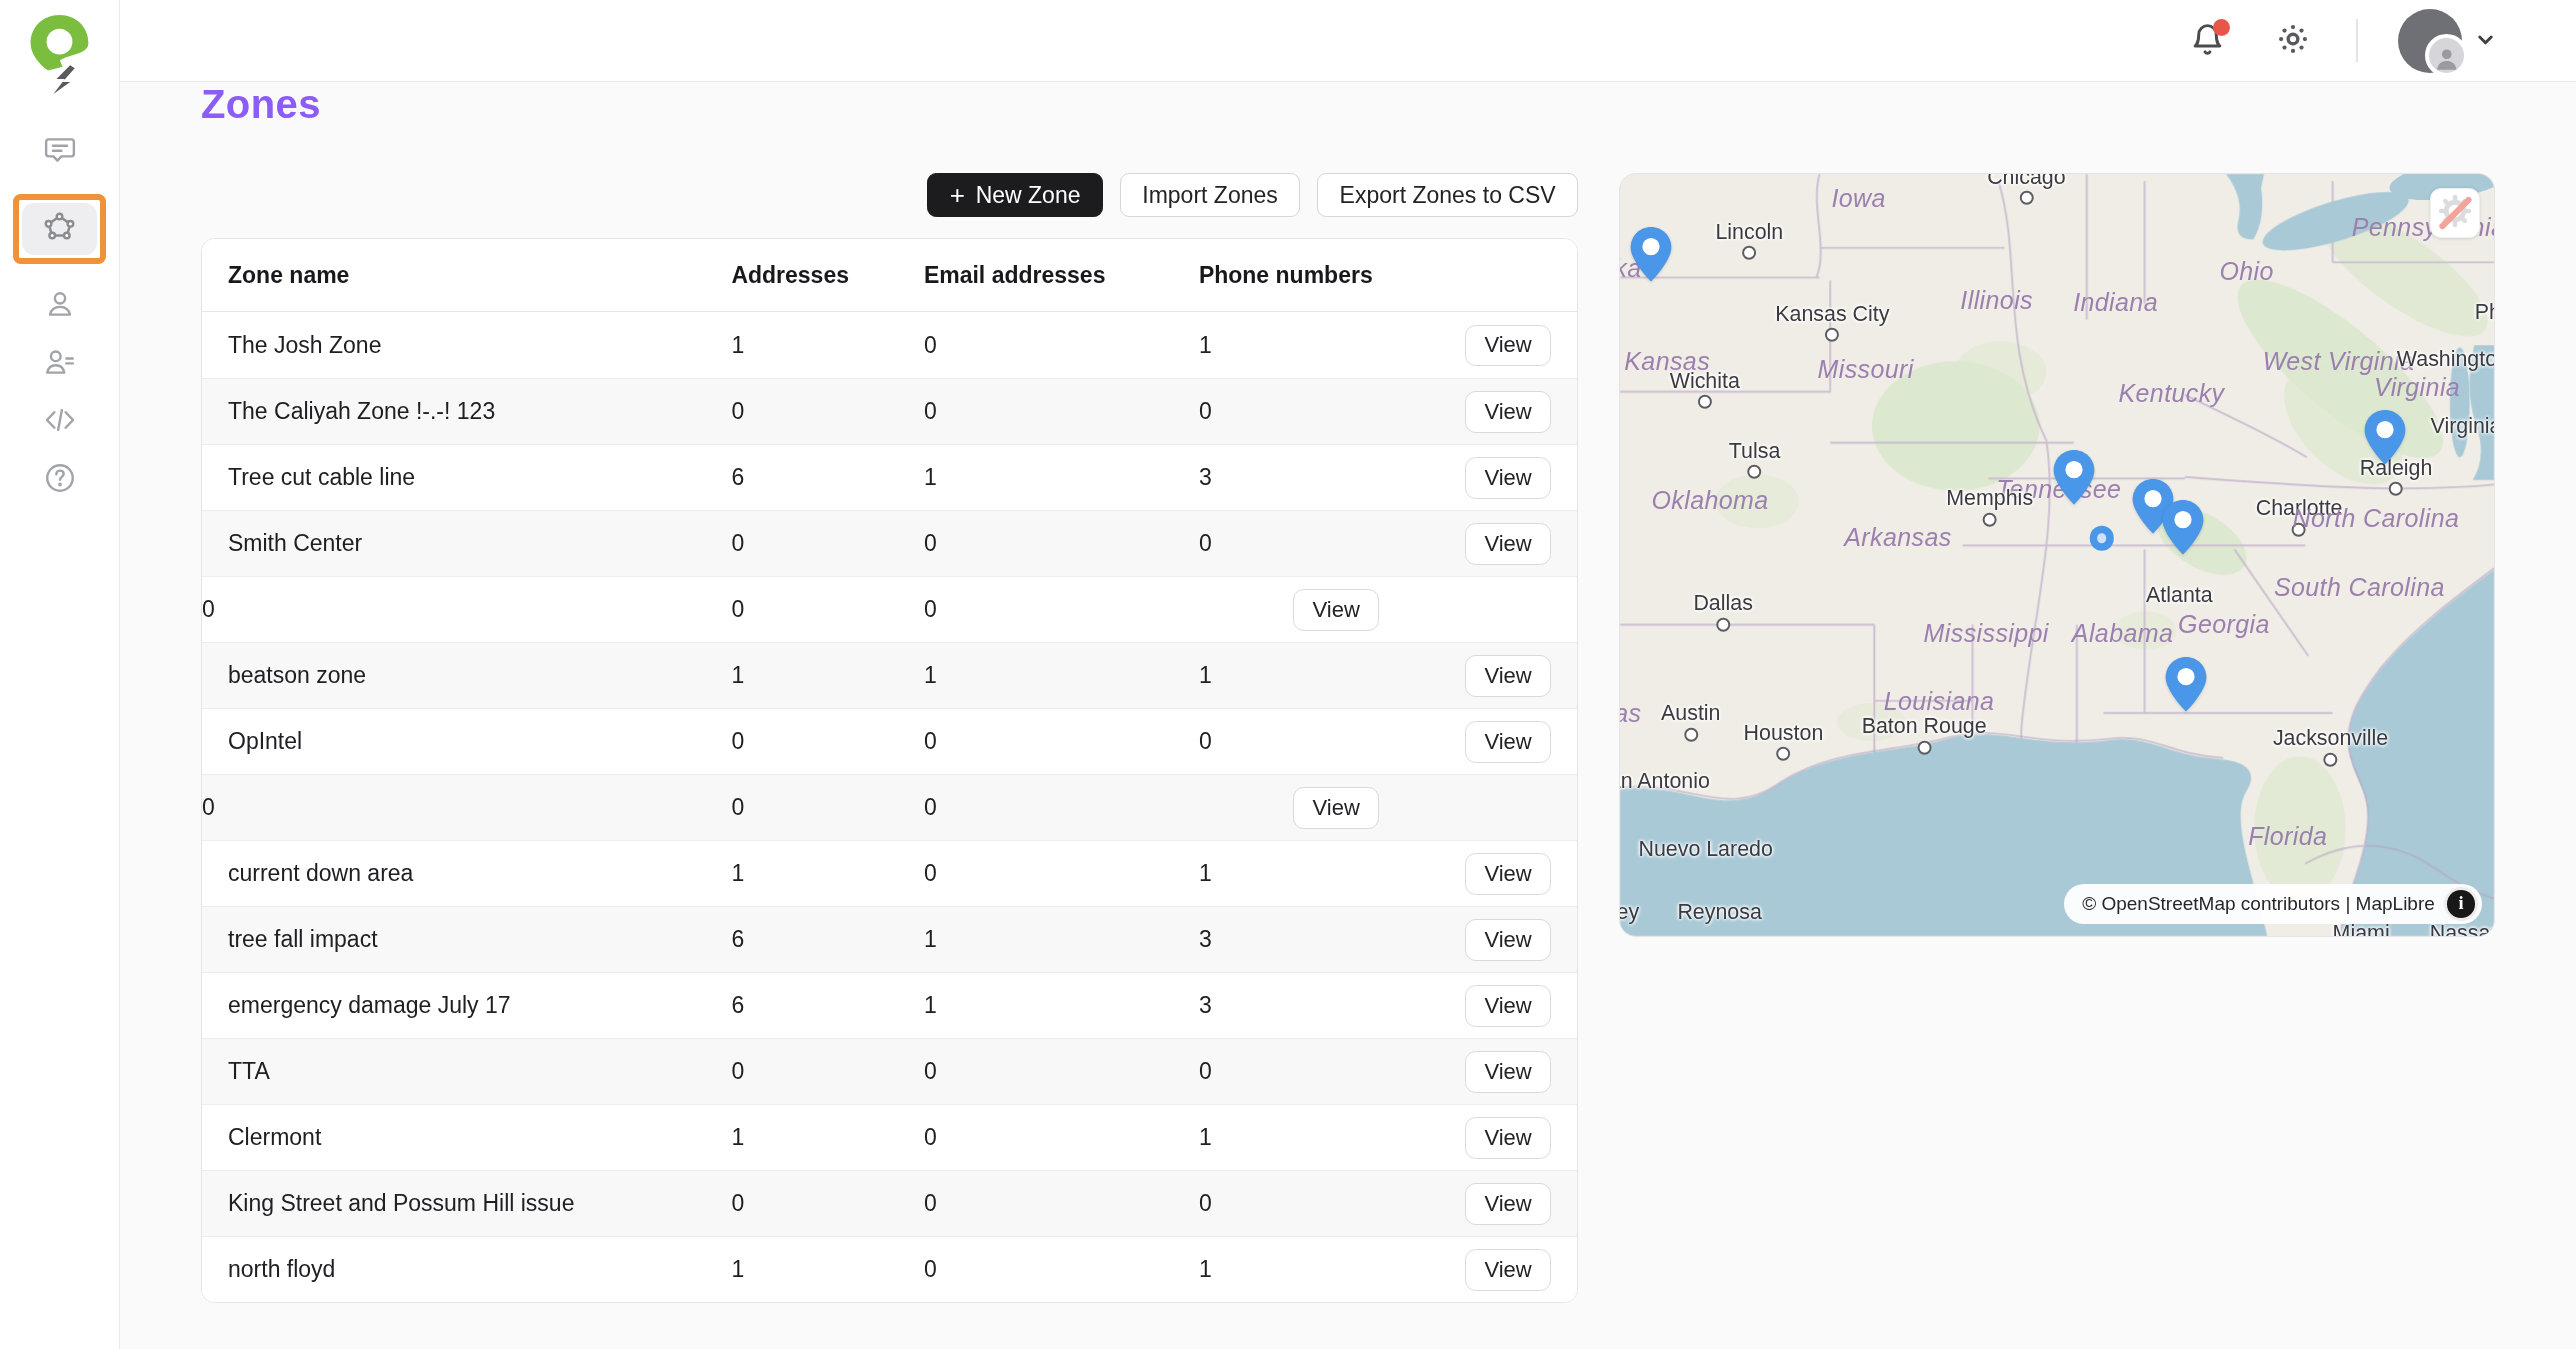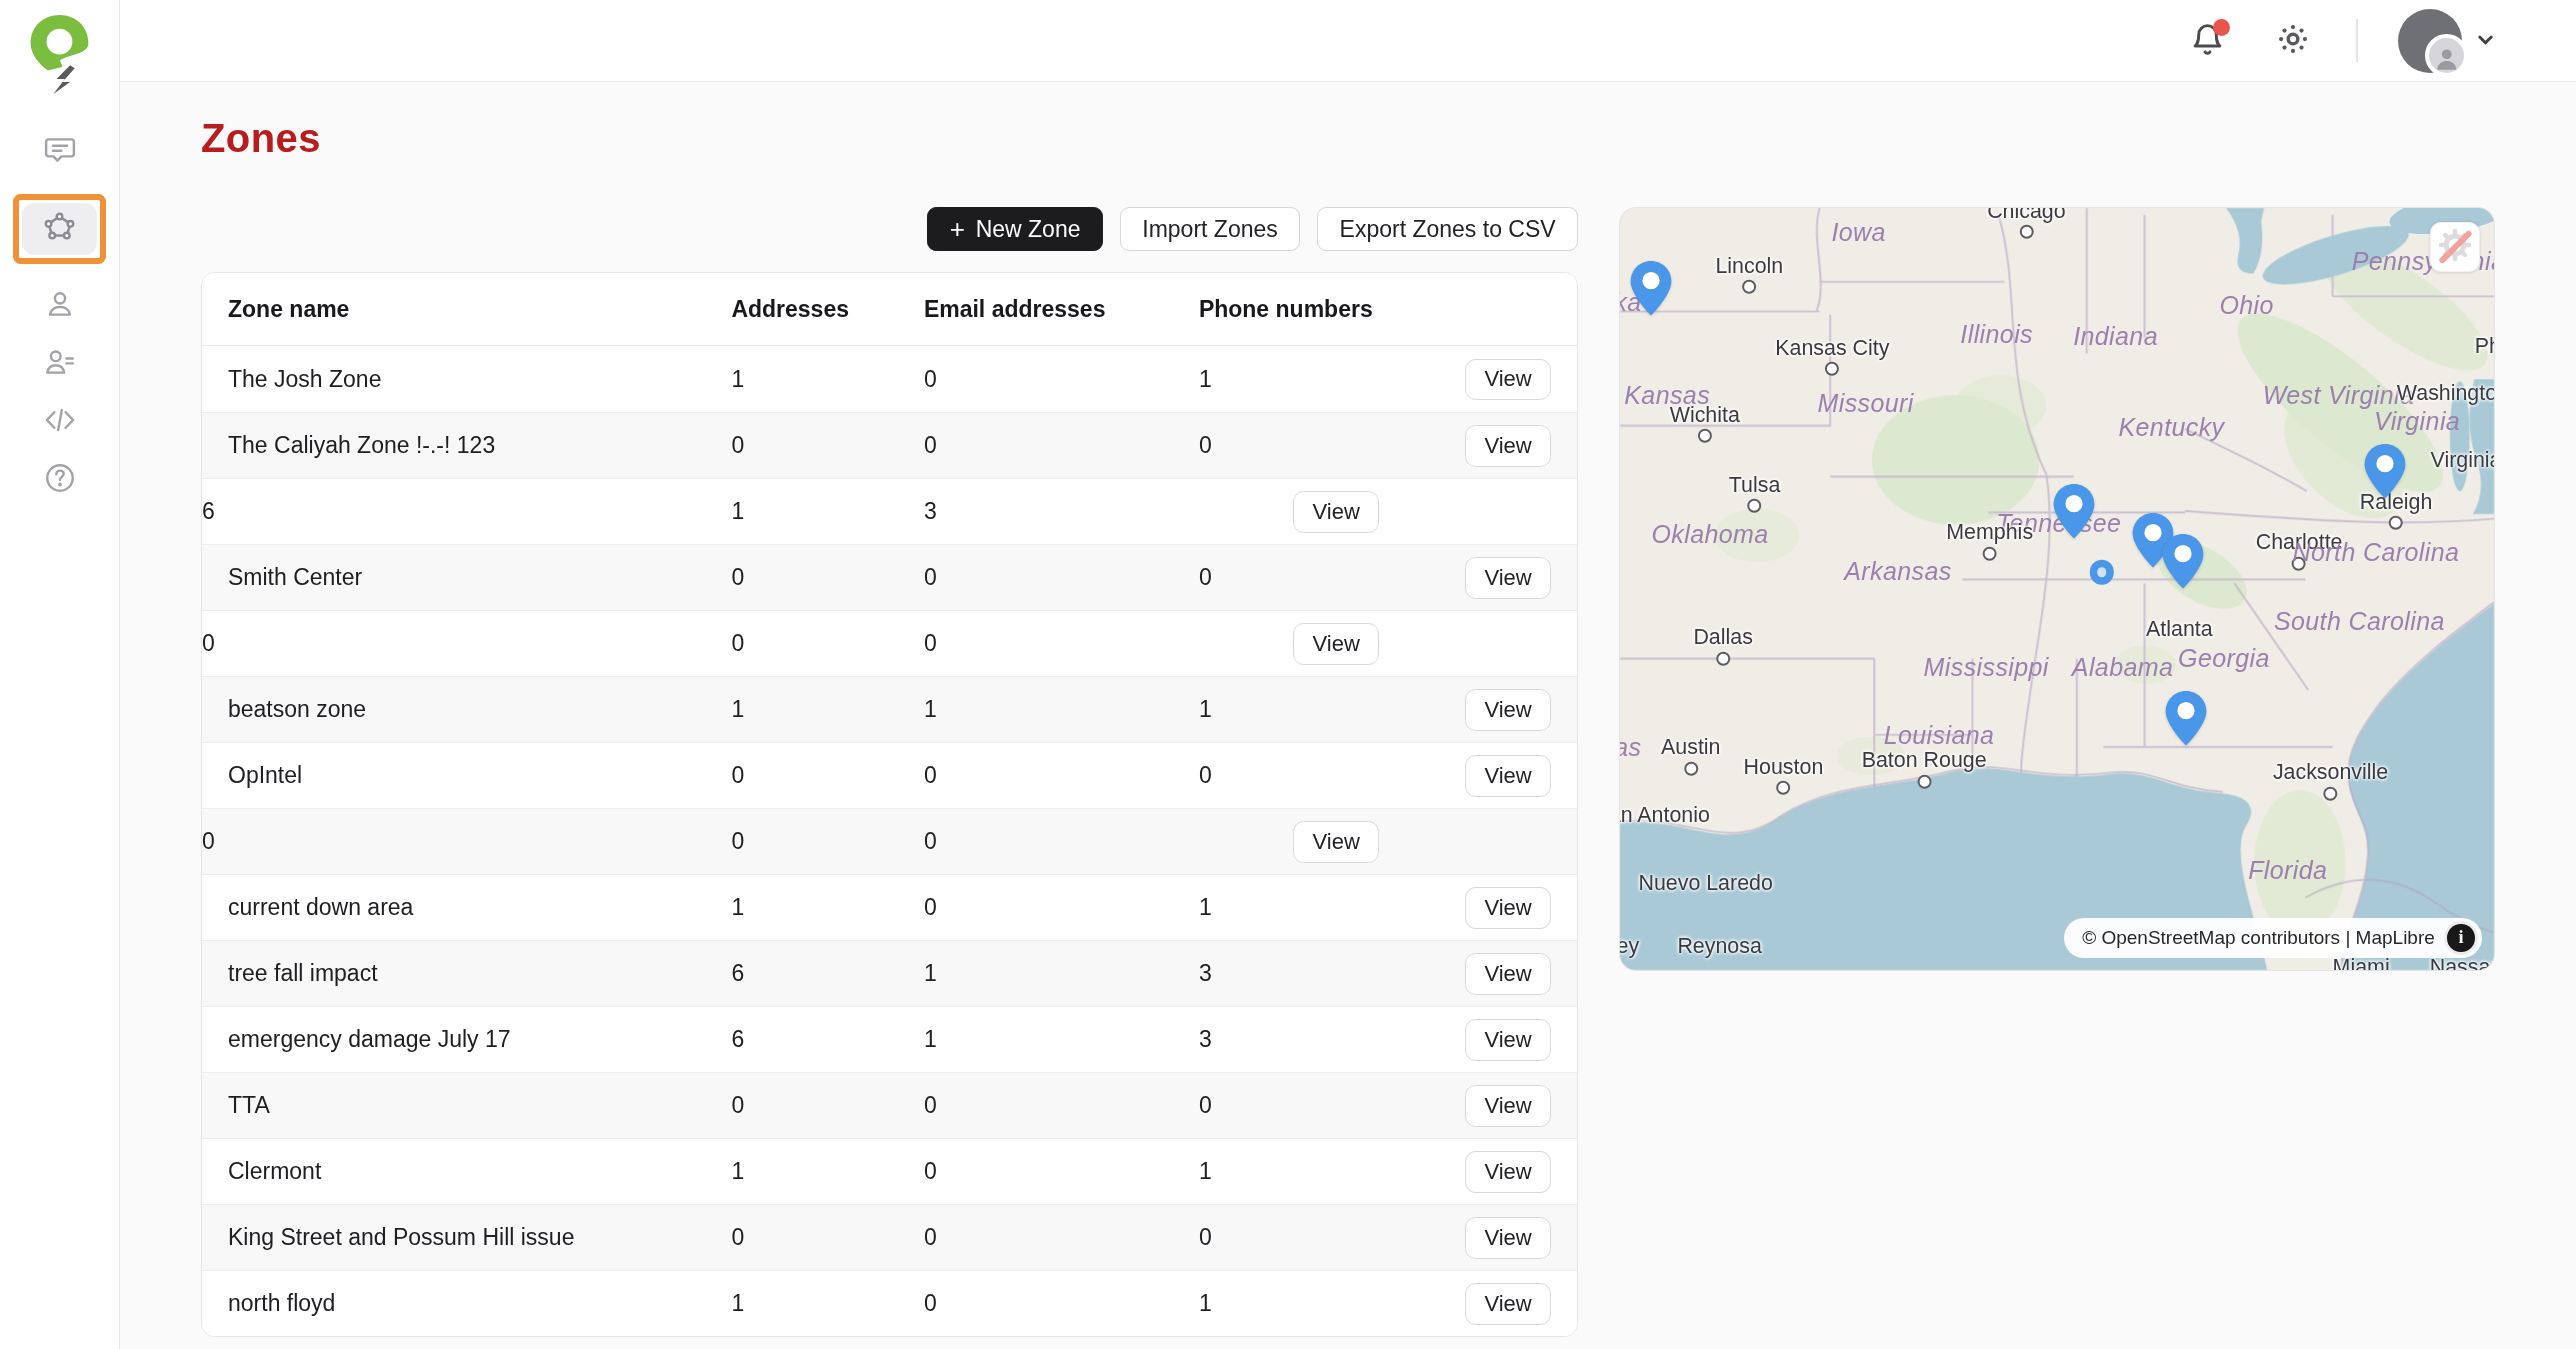--- a/index.html
+++ b/index.html
@@ -44,21 +44,21 @@
   .avatar-main { width: 64px; height: 64px; border-radius: 50%; background: #6f6f76; }
   .avatar-sub {
     position: absolute; right: -6.1px; bottom: -4.6px; width: 43px; height: 43px; border-radius: 50%;
     background: #d6d6da; border: 4.6px solid #fff; display:flex; align-items:flex-end; justify-content:center; overflow:hidden;
   }
   .avatar-sub svg { width: 27.5px; height: 30.5px; fill: #9a9aa1; }
   .chevron svg { width: 23px; height: 23px; stroke:#3f3f46; fill:none; stroke-width:3; stroke-linecap:round; stroke-linejoin:round; }
 
   
   .main { margin-left: 120px; padding: 82px 81px 0 81px; }
-  .page-title { margin-top: 34px; font-size: 40px; font-weight: 700; color: #b91c1c; letter-spacing: 0.4px; }
+  .page-title { font-size: 40px; font-weight: 700; color: #8b5cf6; letter-spacing: 0.4px; }
   .content-row { display: flex; gap: 41px; margin-top: 46px; align-items: flex-start; }
   .table-col { width: 1377px; }
 
   
   .toolbar { display: flex; justify-content: flex-end; gap: 17px; margin-bottom: 21.4px; }
   .btn {
     height: 44px; display: inline-flex; align-items: center; gap: 10.7px;
     padding: 0 21.4px; border-radius: 9.2px; font-size: 23px; font-family: inherit;
     cursor: pointer; border: 1.5px solid transparent; background: #fff; color:#232327; white-space: nowrap;
   }
@@ -281,20 +281,21 @@
           <div class="cell-first">The Caliyah Zone !-.-! 123</div>
           <div>0</div>
           <div>0</div>
           <div>0</div>
           <div class="cell-action">
             <button class="view-btn">View</button>
           </div>
         </div>
 
         <div class="trow">
+          <div class="cell-first">Tree cut cable line</div>
           <div>6</div>
           <div>1</div>
           <div>3</div>
           <div class="cell-action">
             <button class="view-btn">View</button>
           </div>
         </div>
 
         <div class="trow">
           <div class="cell-first">Smith Center</div>

